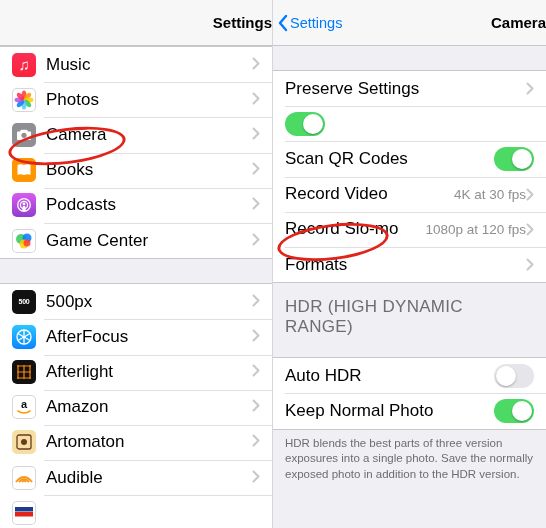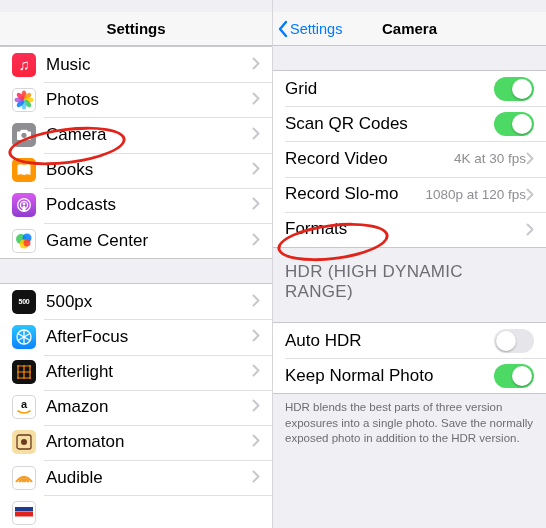--- a/index.html
+++ b/index.html
@@ -16,28 +16,27 @@
   }
   .panel {
     width: 273px;
     height: 528px;
     background: #efeff4;
     position: relative;
     overflow: hidden;
   }
   .panel.left { border-right: 1px solid #d6d6da; }
   .nav {
-    height: 34px;
+    height: 46px;
     background: #f7f7f8;
     border-bottom: 1px solid #c8c7cc;
     display: flex;
     align-items: center;
-    justify-content: center;
+    justify-content: flex-end;
     position: relative;
-    margin-top: 12px;
   }
   .nav-title { font-weight: 600; font-size: 15px; }
   .nav-back {
     position: absolute;
     left: 4px;
     display: flex;
     align-items: center;
     color: #007aff;
     font-size: 14.5px;
     cursor: pointer;
@@ -302,21 +301,26 @@
         </svg>
       <span>Settings</span>
     </div>
     <div class="nav-title">Camera</div>
   </div>
 
   <div class="spacer"></div>
 
   <div class="group">
     <div class="row noicon">
-      <span class="label">Grid</span>
+      <span class="label">Preserve Settings</span>
+      <svg class="chev" width="8" height="13" viewBox="0 0 8 13">
+          <polyline points="1.5,1.5 6.5,6.5 1.5,11.5" fill="none" stroke="#c7c7cc" stroke-width="2" stroke-linecap="round" stroke-linejoin="round"></polyline>
+        </svg>
+    </div>
+    <div class="row noicon">
       <span class="switch on">
           <span class="knob"></span>
         </span>
     </div>
     <div class="row noicon">
       <span class="label">Scan QR Codes</span>
       <span class="switch on">
           <span class="knob"></span>
         </span>
     </div>

